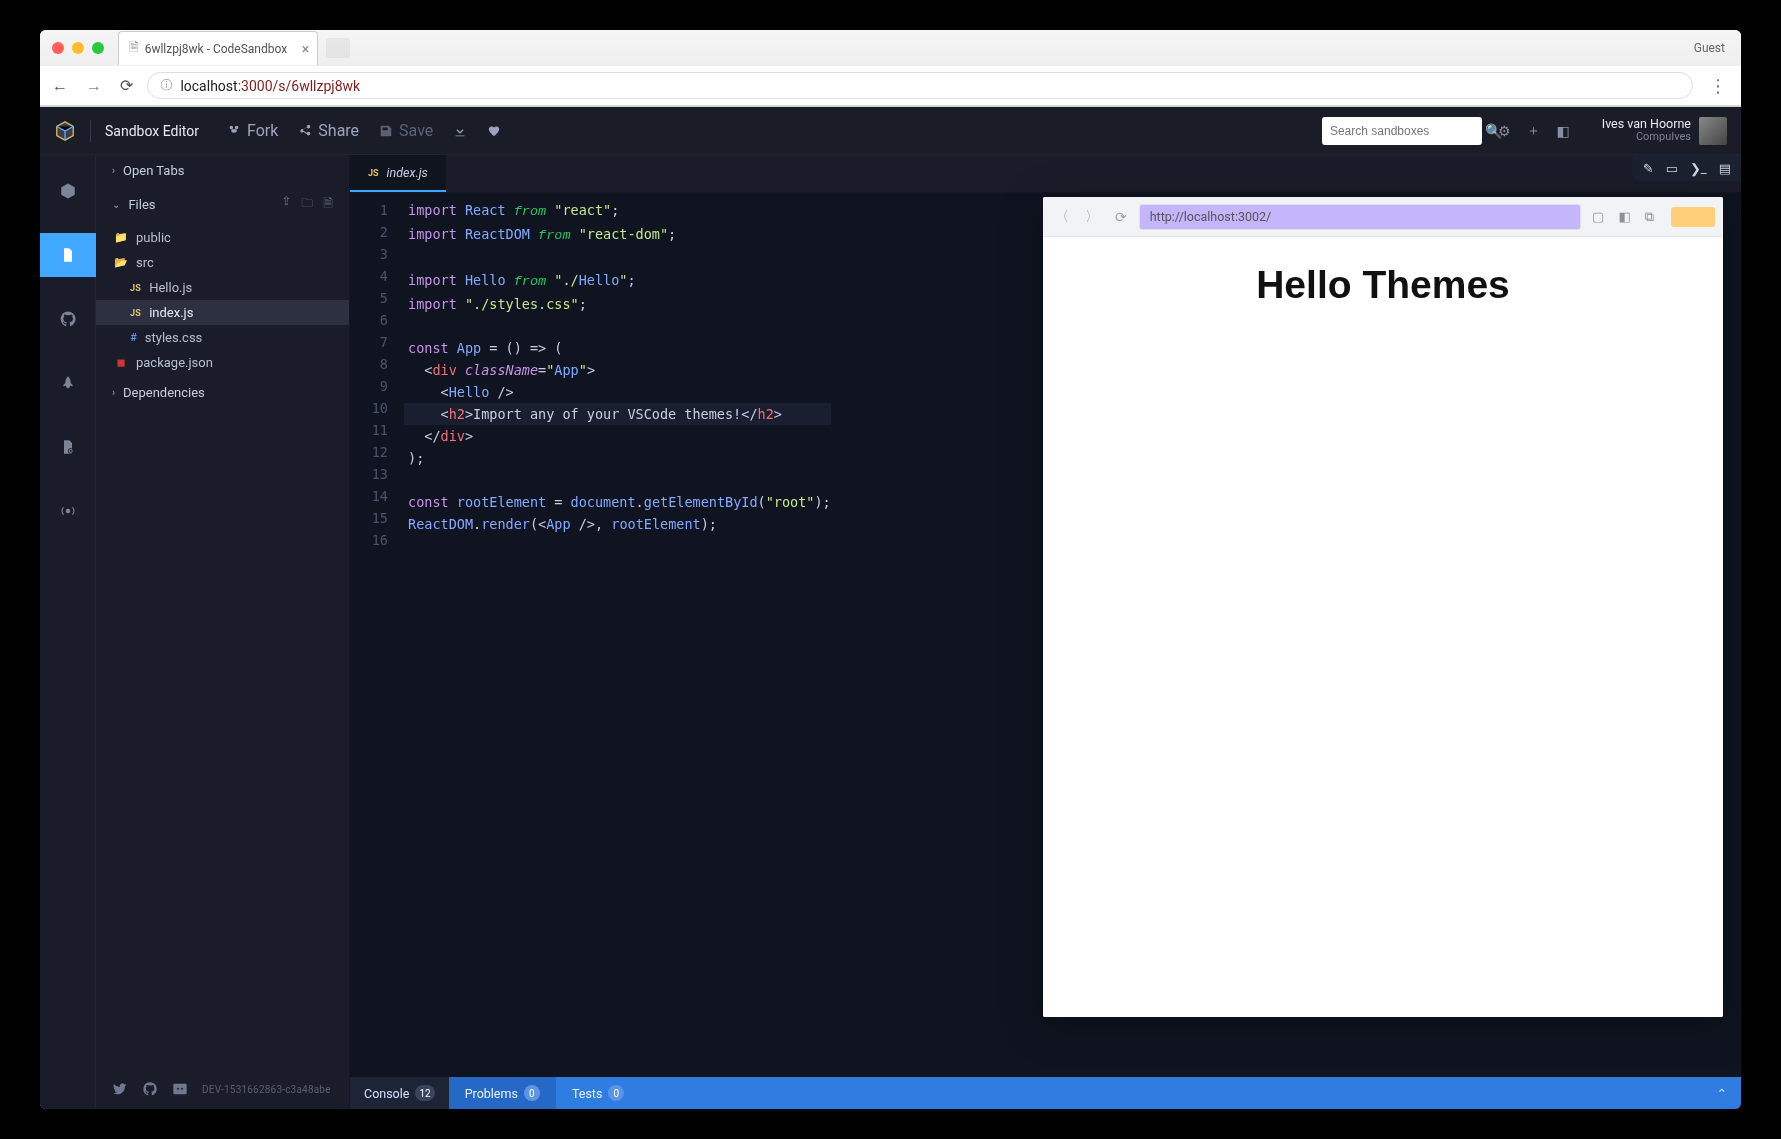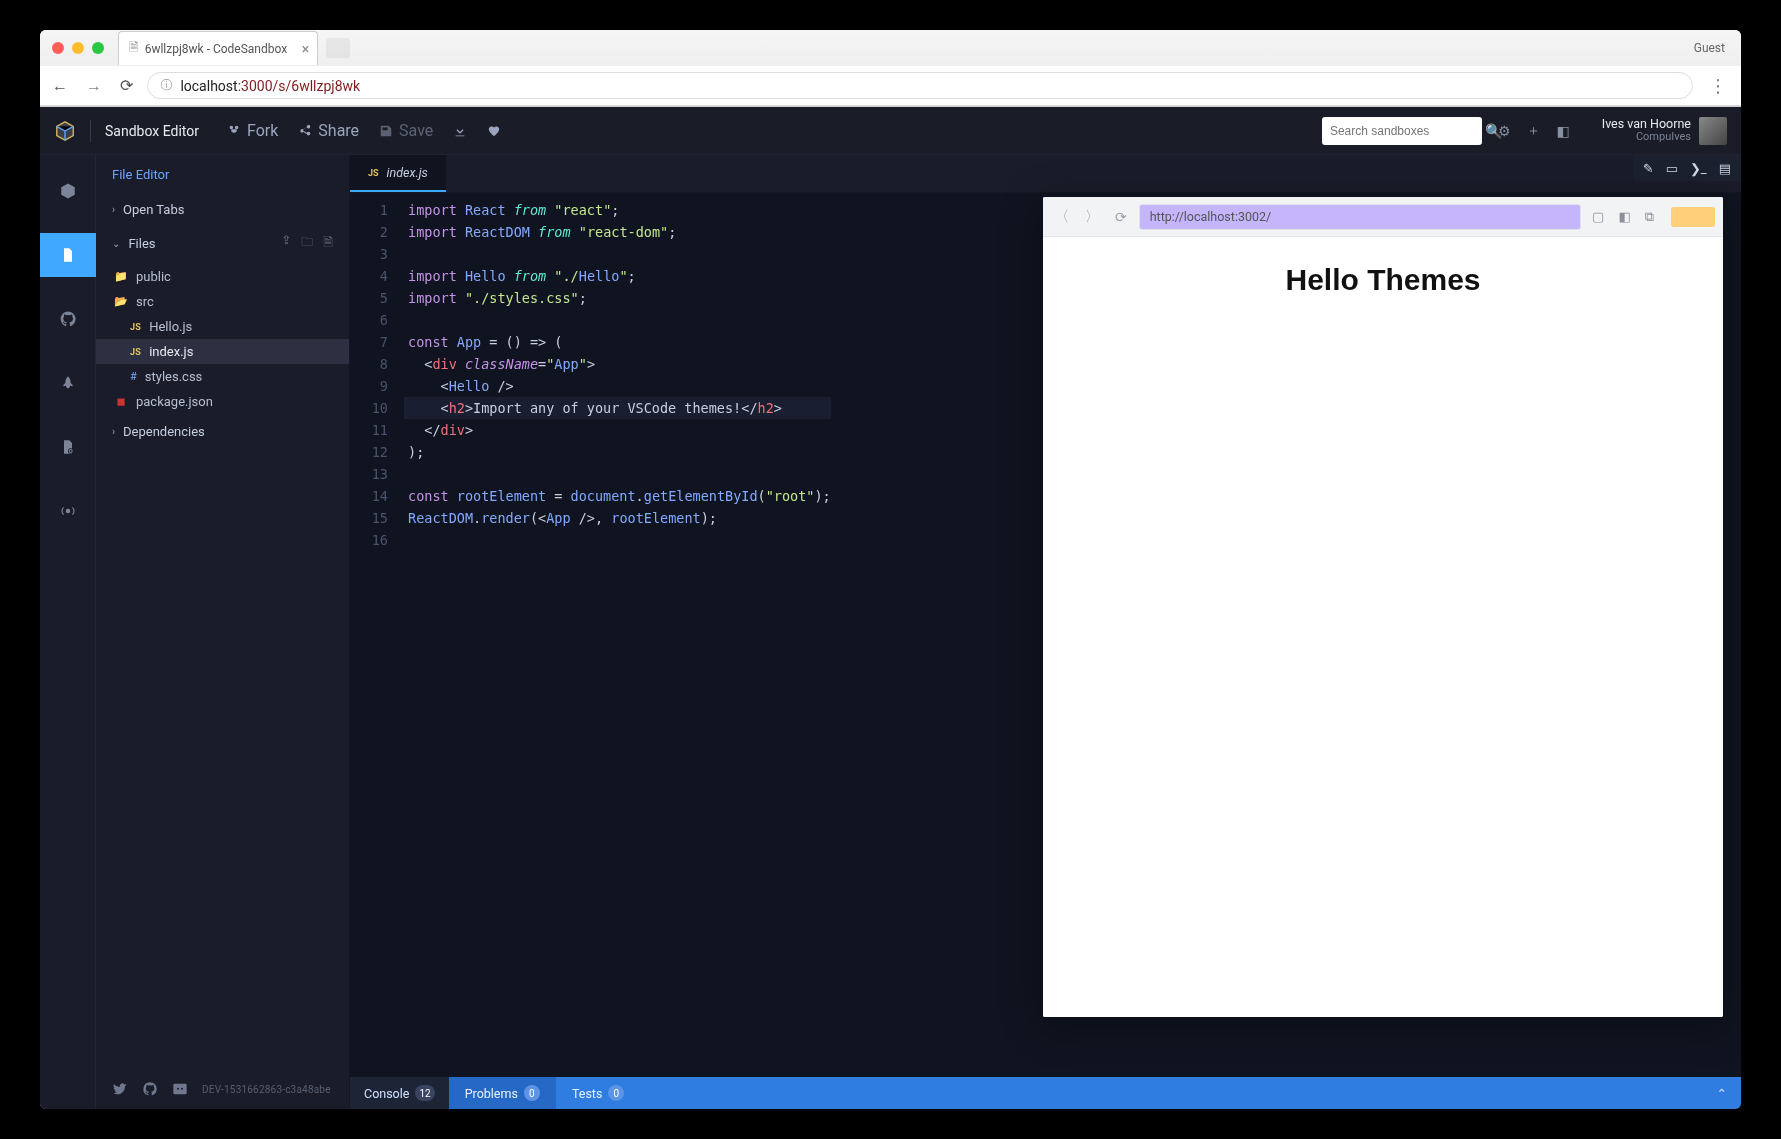--- a/index.html
+++ b/index.html
@@ -136,21 +136,21 @@
 }
 .ed-tab{
   display:flex;align-items:center;gap:8px;padding:0 18px;color:#c8cfe2;font-size:12.5px;border-bottom:2px solid #3da9fc;background:#10141e;font-style:italic;
 }
 .ed-tab .js{color:#e0c36b;font-size:9px;font-weight:700;font-style:normal;}
 .code-body{flex:1;display:flex;font-family:Menlo,Consolas,monospace;font-size:13.5px;line-height:22px;}
 .gutter{
   width:48px;text-align:right;color:#4b536b;padding:6px 10px 6px 0;user-select:none;
 }
 .code{padding:6px 0 6px 6px;white-space:pre;color:#c8cfe0;}
-.tok-kw{color:#c792ea;} .tok-kw2{color:#5eead4;font-style:italic;}
+.tok-kw{color:#c792ea;} .tok-kw2{color:#22c55e;font-style:italic;font-family:Liberation Mono, monospace;}
 .tok-id{color:#82aaff;}
 .tok-str{color:#c3e88d;}
 .tok-tag{color:#f07178;} .tok-attr{color:#c792ea;font-style:italic;}
 .tok-fn{color:#82aaff;}
 .cursor-line{background:rgba(120,140,200,.10);}
 .code-row{display:block;padding-left:4px;}
 .status{
   height:32px;background:#2f7de1;color:#e8f1ff;display:flex;align-items:center;font-size:12.5px;
 }
 .status-left{color:#cfe1ff;padding:0 14px;background:#1d2436;height:100%;display:flex;align-items:center;}
@@ -167,21 +167,21 @@
   position:absolute;top:42px;right:18px;width:680px;height:820px;background:#fff;border-radius:2px;box-shadow:0 8px 40px rgba(0,0,0,.35);z-index:4;display:flex;flex-direction:column;overflow:hidden;
 }
 .pv-bar{
   height:40px;background:#f2f3f5;border-bottom:1px solid #e3e5e9;display:flex;align-items:center;padding:0 8px;gap:8px;
 }
 .pv-nav{color:#9aa0ac;font-size:14px;padding:0 4px;}
 .pv-addr{flex:1;background:#c4b5fd;border:1px solid #dfe2e8;border-radius:3px;height:26px;padding:0 10px;font-size:12.5px;color:#555;display:flex;align-items:center;}
 .pv-right-ic{color:#8a909c;font-size:13px;padding:0 3px;}
 .pv-pill{width:44px;height:20px;background:#ffcf7a;border-radius:3px;margin-left:6px;}
 .pv-body{flex:1;background:#fff;display:flex;flex-direction:column;align-items:center;padding-top:26px;font-family:-apple-system,Arial,sans-serif;color:#111;}
-.pv-h1{font-size:30px;font-weight:800;margin-bottom:22px;}
+.pv-h1{font-size:39px;font-weight:800;margin-bottom:22px;}
 .pv-h2{font-size:21px;font-weight:700;}
 
 svg{display:block;}
 </style>
 </head>
 <body>
 
 <div class="browser-window">
   <div class="chrome-top">
     <div class="tab-strip">
@@ -302,21 +302,20 @@
           </div>
         <div class="rail-item">
             <svg width="18" height="18" viewBox="0 0 24 24">
               <circle cx="12" cy="12" r="3" fill="currentColor"></circle>
               <path fill="none" stroke="currentColor" stroke-width="1.5" d="M6 7a8 8 0 0 0 0 10M18 7a8 8 0 0 1 0 10"></path>
             </svg>
           </div>
       </div>
 
       <div class="sidebar">
-        <div class="sidebar-title">File Editor</div>
         <div class="side-sec">
           <span class="chev">›</span>
           <span>Open Tabs</span>
         </div>
         <div class="side-sec side-sec-files">
           <span style="display:flex;gap:8px;align-items:center;">
             <span class="chev">⌄</span>
             <span>Files</span>
           </span>
           <span class="side-actions">

